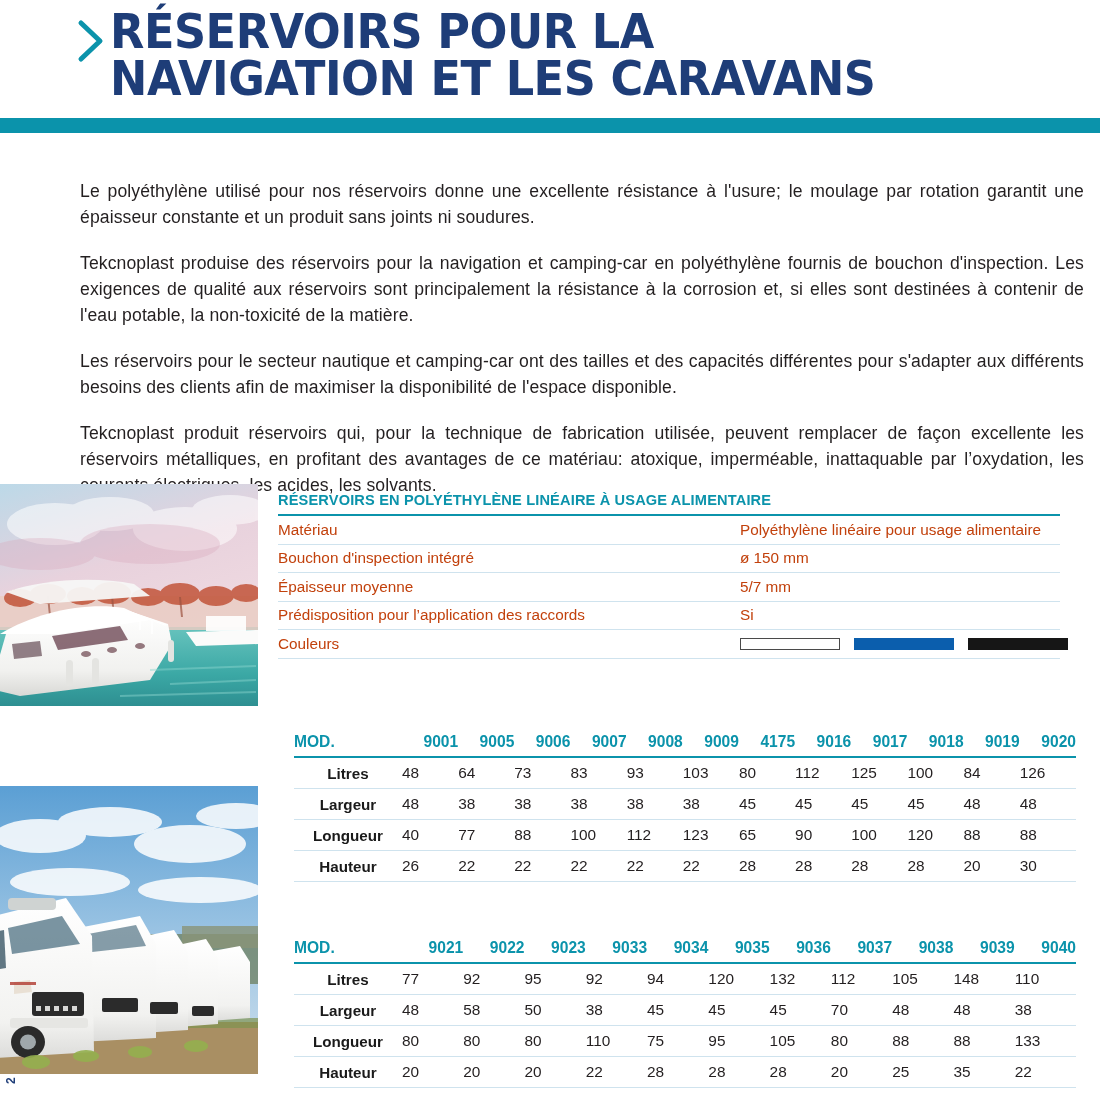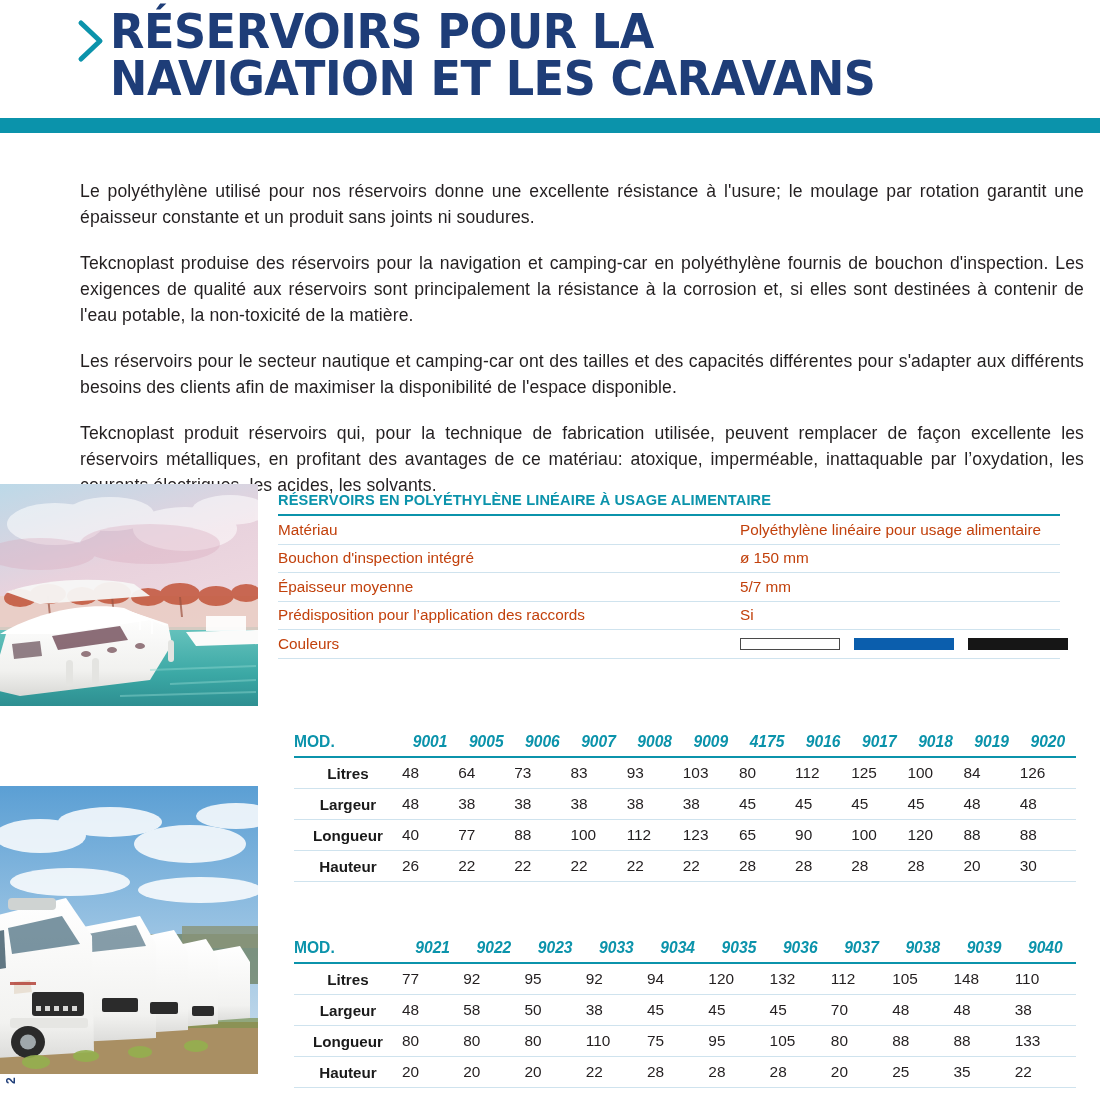--- a/index.html
+++ b/index.html
@@ -153,21 +153,21 @@
     color: #0b93ab;
     font-weight: bold;
     font-size: 15.6px;
     border-bottom: 2.5px solid #0b93ab;
     height: 28px;
   }
   .model-table thead th.th-mod {
     text-align: left;
     width: 108px;
   }
-  .model-table thead th.th-model { text-align: center; font-style: italic; }
+  .model-table thead th.th-model { text-align: right; }
   .model-table tbody th {
     text-align: center;
     font-weight: bold;
     color: #1a1a1a;
     font-size: 15.2px;
     border-bottom: 1px solid #cfe3ee;
   }
   .model-table tbody td {
     text-align: left;
     color: #231f20;

